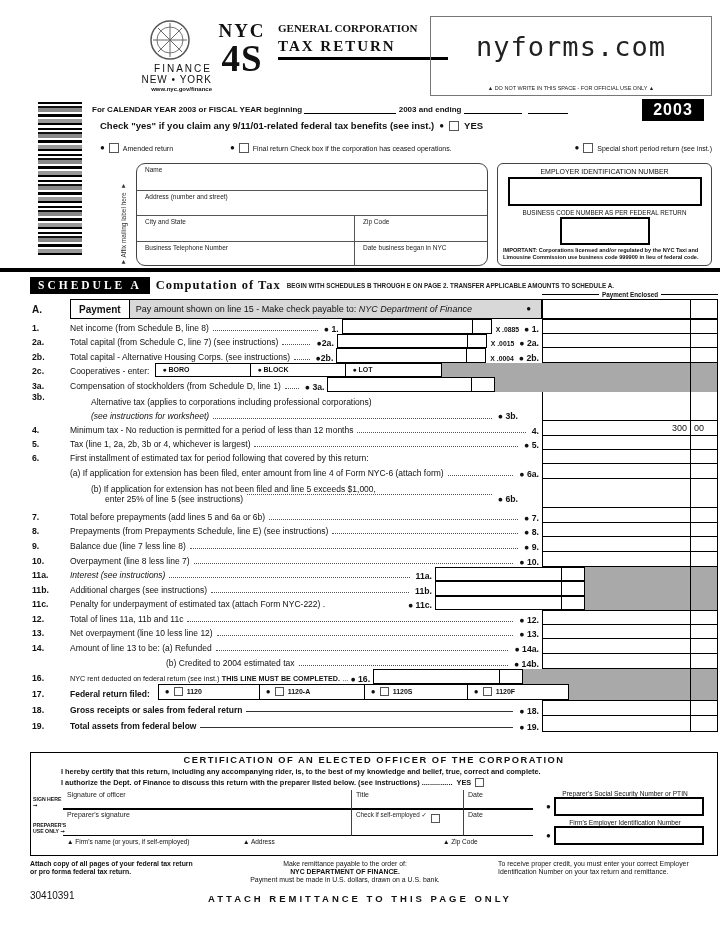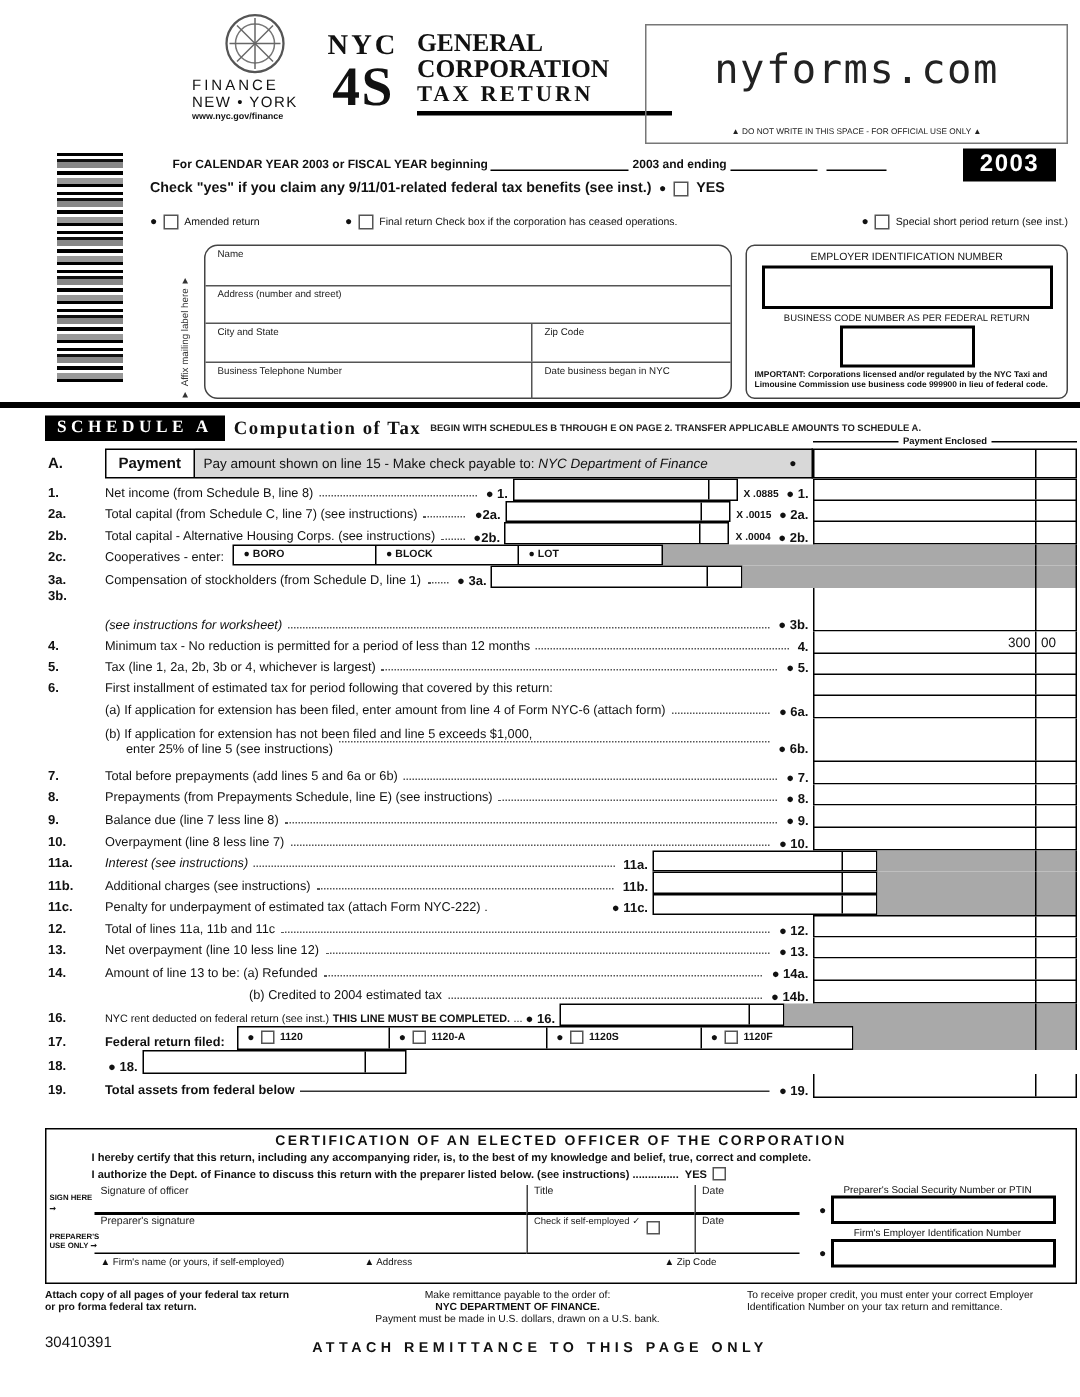--- a/index.html
+++ b/index.html
@@ -1,37 +1,37 @@
 <!DOCTYPE html>
 <html><head>
 <meta charset="utf-8">
 <style>
   html,body{margin:0;padding:0;}
   body{width:720px;height:931px;background:#fff;font-family:"Liberation Sans",sans-serif;color:#111;position:relative;overflow:hidden;}
   .abs{position:absolute;}
   
   .barcode{left:38px;top:102px;width:44px;height:156px;
     background:repeating-linear-gradient(to bottom,#000 0 2px,#fff 2px 4px,#111 4px 6px,#888 6px 10px,#fff 10px 12px,#000 12px 15px,#fff 15px 17px,#999 17px 21px,#000 21px 23px,#fff 23px 26px);}
-  .seal-wrap{left:128px;top:7px;width:84px;text-align:left;}
+  .seal-wrap{left:128px;top:18px;width:84px;text-align:right;}
   .seal-svg{display:block;margin:0 auto;}
   .agency1{font-size:10px;letter-spacing:2px;margin-top:1px;}
   .agency2{font-size:10px;letter-spacing:1px;}
   .agency-url{font-size:6px;font-weight:bold;margin-top:1px;}
   .formid{left:214px;top:20px;width:56px;text-align:center;font-family:"Liberation Serif",serif;font-weight:bold;}
   .formid .pfx{font-size:19px;letter-spacing:2px;}
   .formid .no{font-size:37px;line-height:34px;letter-spacing:1px;}
   .ftitle{left:278px;top:20px;width:180px;font-family:"Liberation Serif",serif;font-weight:bold;}
-  .ftitle .t1{font-size:17px;line-height:17px;}
+  .ftitle .t1{font-size:11px;line-height:17px;}
   .ftitle .t2{font-size:15px;letter-spacing:2px;line-height:18px;}
   .ftitle .rule{height:3px;background:#000;width:170px;margin-top:2px;}
   .wmbox{left:430px;top:16px;width:282px;height:80px;border:1px solid #777;box-sizing:border-box;text-align:center;}
   .wm{font-family:"DejaVu Sans Mono",monospace;font-size:27px;letter-spacing:1px;color:#222;margin-top:14px;}
   .officialuse{font-size:5.5px;color:#222;position:absolute;bottom:4px;left:0;right:0;text-align:center;}
   .yearbadge{left:642px;top:99px;width:62px;height:22px;background:#000;color:#fff;font-weight:bold;font-size:16px;text-align:center;line-height:22px;letter-spacing:1px;}
-  .periodline{left:115px;top:104px;width:540px;font-size:8px;font-weight:bold;}
+  .periodline{left:92px;top:104px;width:540px;font-size:8px;font-weight:bold;}
   .ul{display:inline-block;border-bottom:1px solid #000;height:9px;vertical-align:bottom;}
   .benefits{left:100px;top:120px;width:560px;font-size:9.5px;font-weight:bold;display:flex;align-items:center;gap:5px;}
   .typechecks{left:100px;top:143px;width:612px;font-size:7px;display:flex;align-items:center;}
   .tc{display:flex;align-items:center;gap:4px;}
   .cb{width:10px;height:10px;border:1px solid #555;background:#fff;display:inline-block;box-sizing:border-box;}
   .blt{font-size:8px;line-height:8px;}
   .maillabel{left:120px;top:166px;height:100px;writing-mode:vertical-rl;transform:rotate(180deg);font-size:6.5px;color:#333;}
   .namebox{left:136px;top:163px;width:352px;height:103px;border:1px solid #444;border-radius:9px;box-sizing:border-box;font-size:6.5px;color:#222;}
   .nb-row{box-sizing:border-box;padding:2px 0 0 8px;border-bottom:1px solid #555;}
   .nb-split{display:flex;}
@@ -46,21 +46,21 @@
   .imp{font-size:5.6px;font-weight:bold;text-align:left;padding:2px 5px 0;line-height:6.5px;}
   .hr1{left:0;top:268px;width:720px;height:4px;background:#000;}
   
   .schedbar{left:30px;top:277px;width:688px;display:flex;align-items:center;gap:6px;}
   .schedbadge{background:#000;color:#fff;font-family:"Liberation Serif",serif;font-weight:bold;font-size:11.5px;letter-spacing:3px;padding:2px 8px 3px;}
   .schedtitle{font-family:"Liberation Serif",serif;font-weight:bold;font-size:12.5px;letter-spacing:1px;}
   .schednote{font-size:6.3px;font-weight:bold;color:#222;}
   
   .satable{left:30px;top:299px;width:688px;font-size:8.5px;}
   .r{display:flex;align-items:flex-end;height:14.6px;box-sizing:border-box;}
-  .r.h2{height:29.2px;}
+  .r.h2{height:29.2px;gap:21px;}
   .num{width:40px;font-weight:bold;font-size:8.7px;box-sizing:border-box;padding:0 0 1px 2px;flex:0 0 auto;}
   .lt{flex:1;display:flex;align-items:flex-end;white-space:nowrap;overflow:hidden;padding-bottom:1px;min-width:0;}
   .dots{flex:1;border-bottom:1.4px dotted #555;margin:0 4px 2px 4px;min-width:6px;}
   .solidlead{flex:1;border-bottom:1px solid #333;margin:0 4px 3px 4px;min-width:6px;}
   .pref{font-weight:bold;font-size:8.7px;padding:0 3px 0 2px;white-space:nowrap;flex:0 0 auto;}
   .amt{width:176px;flex:0 0 auto;box-sizing:border-box;border-left:1px solid #000;border-right:1px solid #000;border-bottom:1px solid #000;align-self:stretch;display:flex;background:#fff;}
   .amt .main{flex:1;text-align:right;font-size:9px;padding:2px 3px 0 0;}
   .amt .cents{width:27px;border-left:1px solid #000;box-sizing:border-box;font-size:9px;padding:2px 0 0 3px;}
   .bt{border-top:1px solid #000;}
   .mbox{flex:0 0 auto;align-self:stretch;border:1px solid #000;background:#fff;display:flex;box-sizing:border-box;}
@@ -333,20 +333,23 @@
     <div class="grayend" style="flex:1">
         <div class="gm"></div>
         <div class="gc"></div>
       </div>
   </div>
 
   <div class="r h2">
     <div class="num" style="align-self:flex-start">3b.</div>
     <div style="flex:1;min-width:0">
       <div style="height:14.6px;display:flex;align-items:flex-end;white-space:nowrap;overflow:hidden">
+          <span>Alternative tax (applies to corporations including professional corporations)</span>
+        </div>
+      <div style="height:14.6px;display:flex;align-items:flex-end;white-space:nowrap;overflow:hidden">
           <span class="it">(see instructions for worksheet)</span>
           <span class="dots"></span>
           <span class="pref">● 3b.</span>
         </div>
     </div>
     <div class="amt">
         <div class="main"></div>
         <div class="cents"></div>
       </div>
   </div>
@@ -620,20 +623,24 @@
         </div>
     </div>
     <div class="grayend" style="flex:1;border-bottom:none">
         <div class="gm"></div>
         <div class="gc"></div>
       </div>
   </div>
 
   <div class="r" style="height:16px">
     <div class="num">18.</div>
+    <div class="lt b">
+        <span>Gross receipts or sales from federal return</span>
+        <span class="solidlead"></span>
+      </div>
     <div class="pref">● 18.</div>
     <div class="amt bt">
         <div class="main"></div>
         <div class="cents"></div>
       </div>
   </div>
 
   <div class="r" style="height:16px">
     <div class="num">19.</div>
     <div class="lt b">

